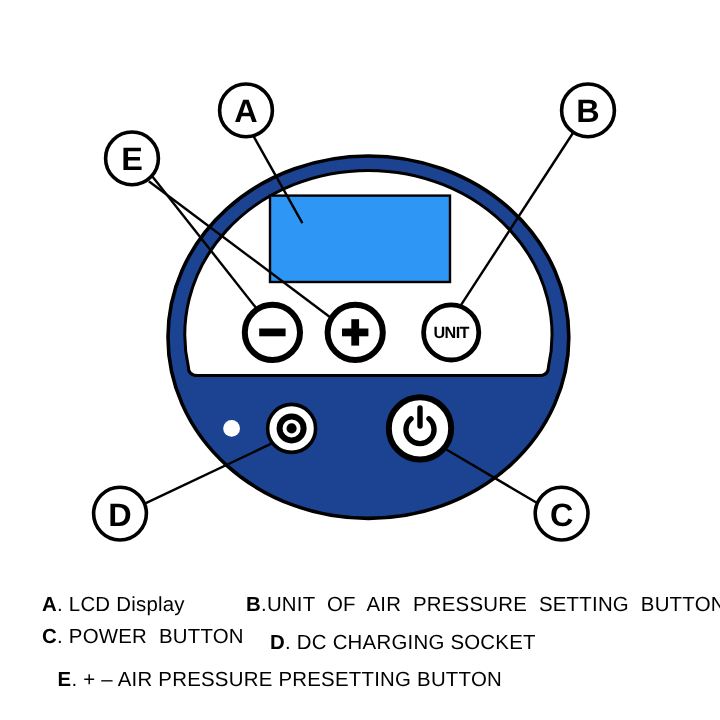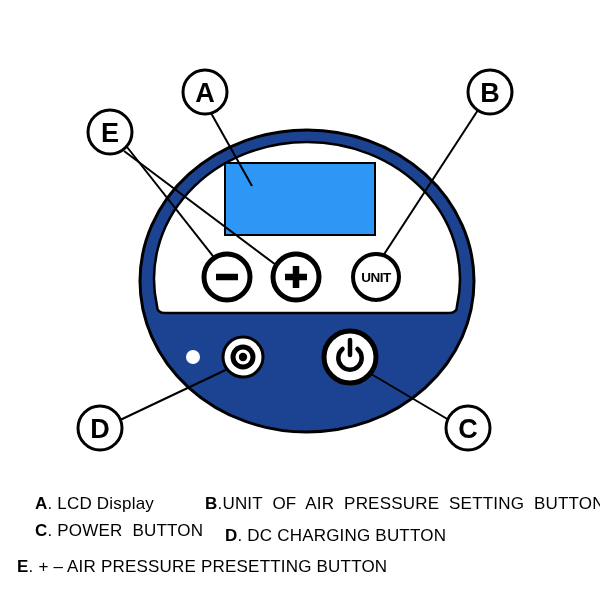--- a/index.html
+++ b/index.html
@@ -123,18 +123,18 @@
         <text x="468" y="438" text-anchor="middle" class="callout-letter">C</text>
       </g>
     </g>
   </svg>
 
   <div>
     <span class="legend-item" style="left:35px; top:494px"><span class="legend-letter">A</span><span>. LCD Display</span></span>
     <span class="legend-item" style="left:205px; top:494px"><span class="legend-letter">B</span><span>.UNIT  OF  AIR  PRESSURE  SETTING  BUTTON</span></span>
 
     <span class="legend-item" style="left:35px; top:521px"><span class="legend-letter">C</span><span>. POWER  BUTTON</span></span>
-    <span class="legend-item" style="left:225px; top:526px"><span class="legend-letter">D</span><span>. DC CHARGING BUTTON</span></span>
+    <span class="legend-item" style="left:225px; top:526px"><span class="legend-letter">D</span><span>. DC CHARGING SOCKET</span></span>
 
-    <span class="legend-item" style="left:17px; top:557px"><span class="legend-letter">E</span><span>. + – AIR PRESSURE PRESETTING BUTTON</span></span>
+    <span class="legend-item" style="left:48px; top:557px"><span class="legend-letter">E</span><span>. + – AIR PRESSURE PRESETTING BUTTON</span></span>
   </div>
 
 </div>
 
 </body></html>

